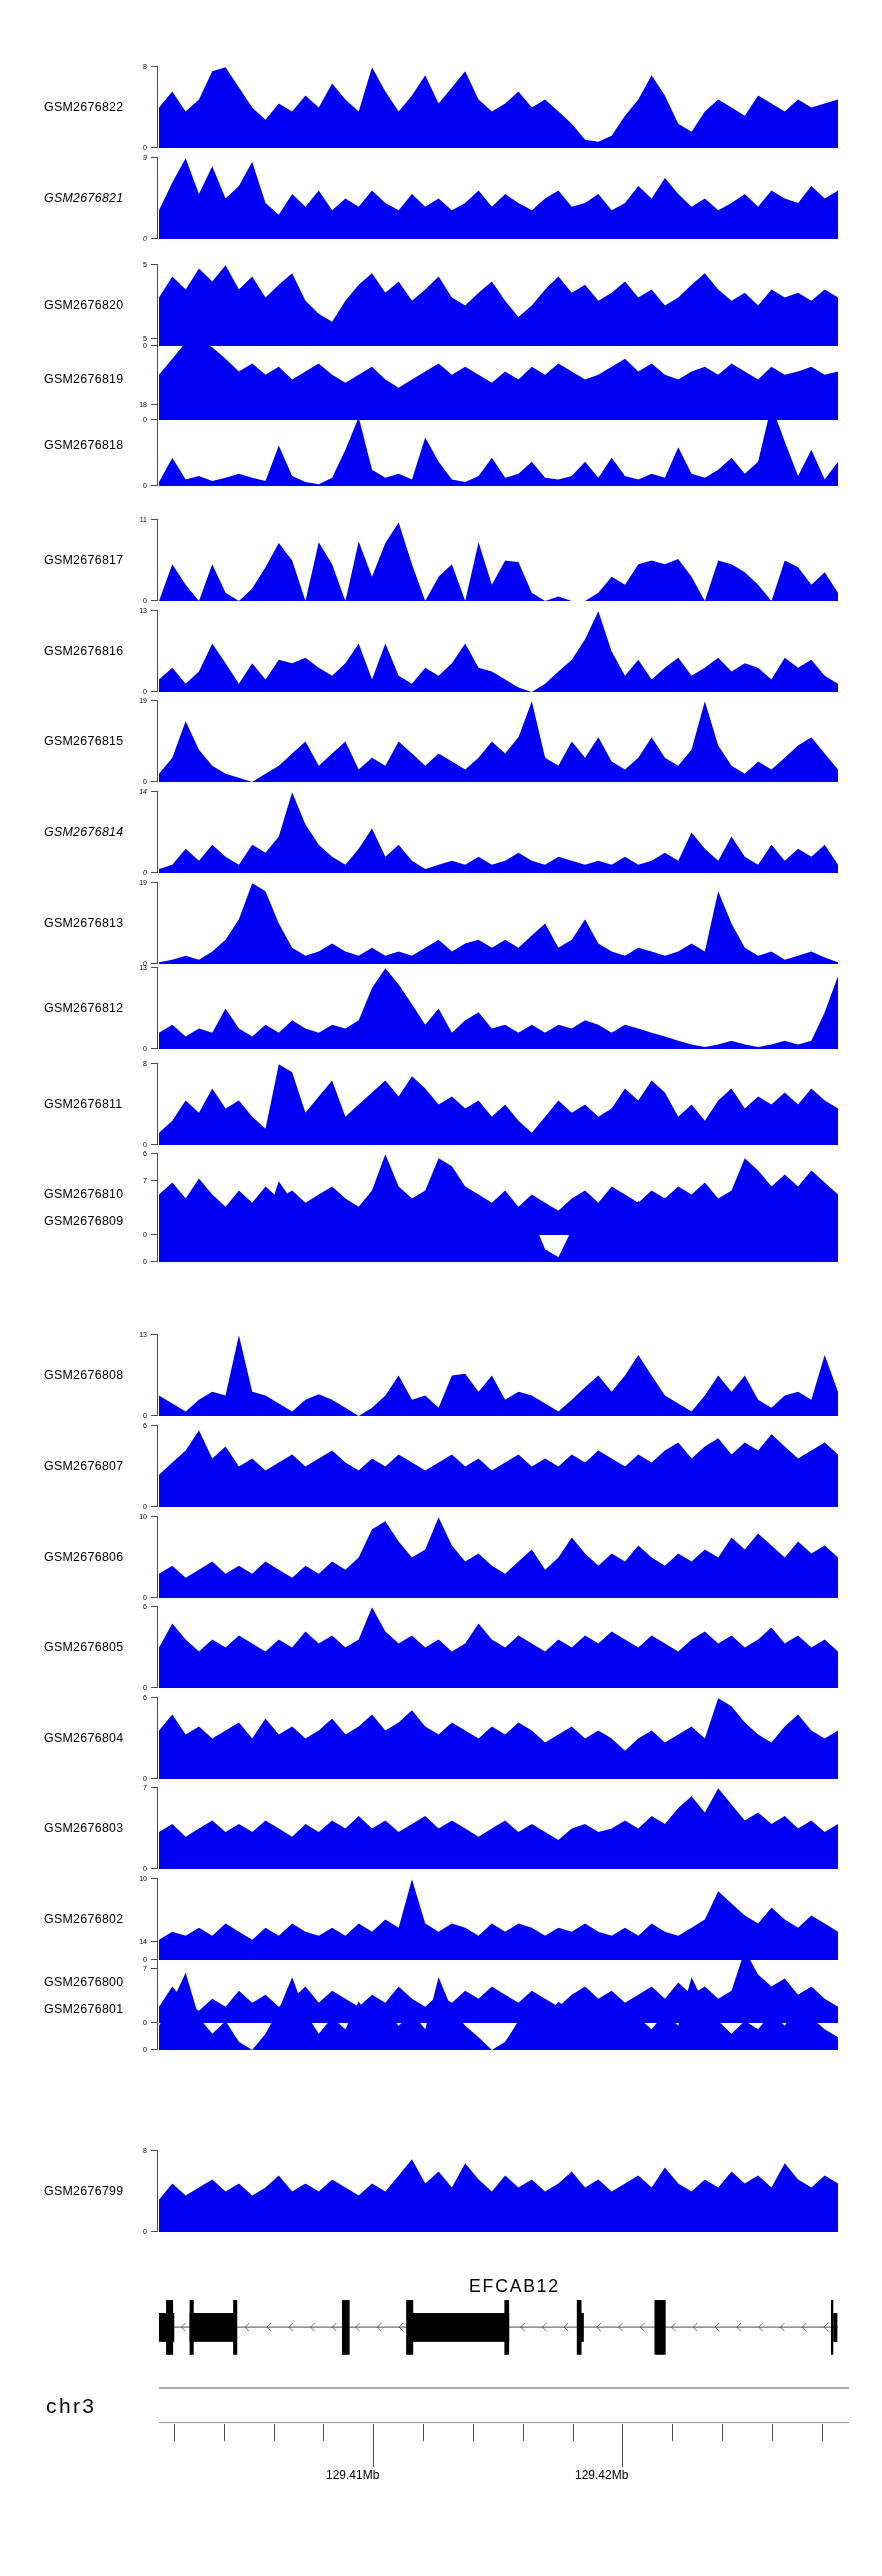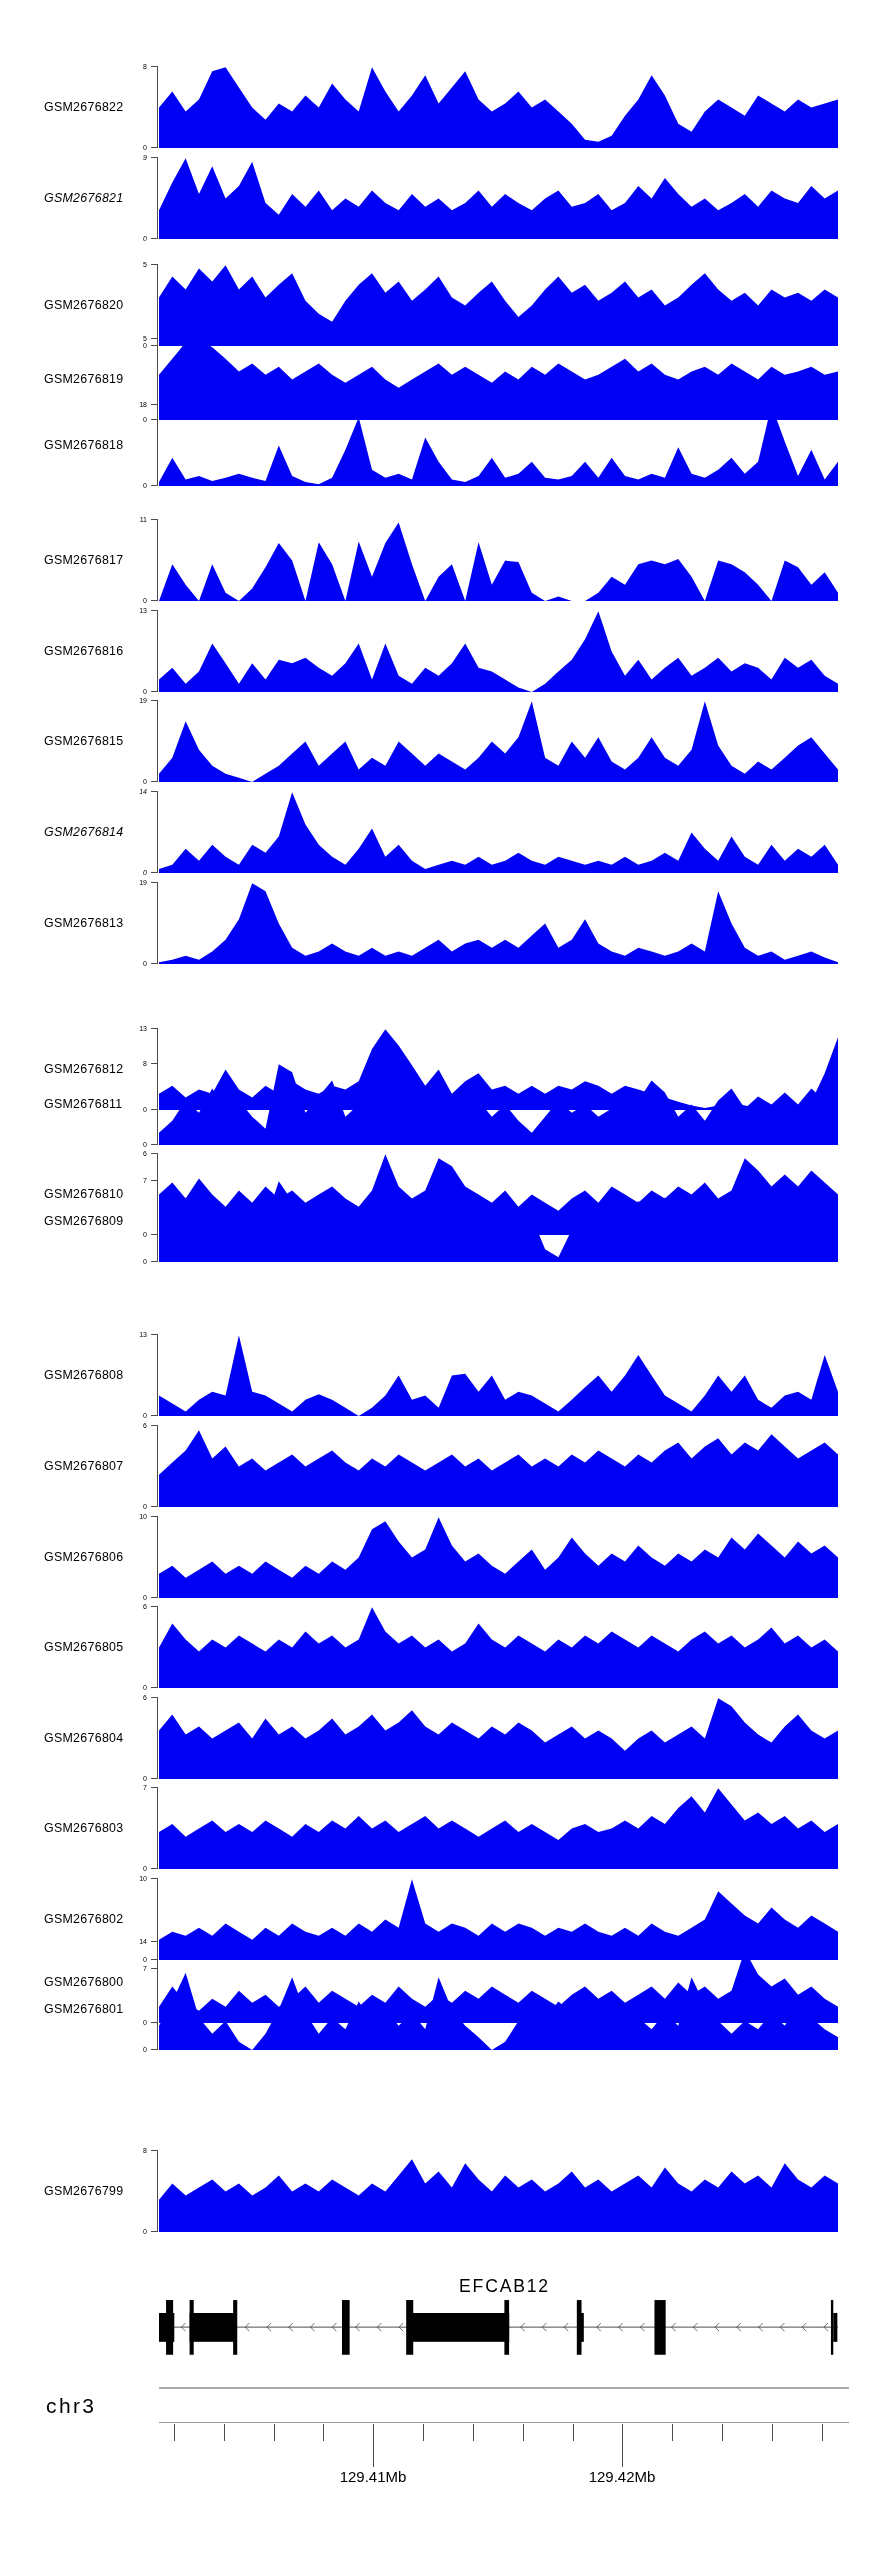--- a/index.html
+++ b/index.html
@@ -9,30 +9,30 @@
   .track-label{position:absolute;left:44px;top:0;height:82px;display:flex;align-items:center;
                font-size:12.4px;letter-spacing:0.3px;white-space:nowrap;}
   .yaxis-line{position:absolute;left:157px;top:0;width:1.2px;height:82px;}
   .ytick{position:absolute;left:151px;width:7px;height:1.2px;}
   .ytick.top{top:0;}
   .ytick.bottom{bottom:0;}
   .ylab{position:absolute;left:121px;width:26px;text-align:right;font-size:7px;line-height:7px;}
   .ylab.max{top:-2.9px;}
   .ylab.zero{bottom:-2.9px;}
   .signal-svg{position:absolute;left:159px;top:0;display:block;}
-  .gene-label{position:absolute;left:165px;width:679px;top:2276px;text-align:center;
+  .gene-label{position:absolute;left:175px;width:679px;top:2276px;text-align:center;
               font-size:17.6px;letter-spacing:1.8px;}
   #gene-svg{position:absolute;left:159px;top:2297px;display:block;}
   .sep-line{position:absolute;left:159px;top:2387px;width:690px;height:1.8px;}
   .chr-label{position:absolute;left:46px;top:2395px;font-size:21px;letter-spacing:2.4px;line-height:1;}
   .axis-line{position:absolute;left:159px;top:2422px;width:690px;height:1.2px;}
   .gtick{position:absolute;top:2424px;width:0.6px;}
   .gtick.minor{height:16.5px;}
   .gtick.major{height:43px;}
-  .gtick-label{position:absolute;top:2468px;width:94px;text-align:center;font-size:15px;}
+  .gtick-label{position:absolute;top:2468px;width:94px;font-size:12px;}
 </style>
 </head>
 <body>
 
 <div id="canvas">
   <div id="tracks">
       <div class="track-row" style="top: 66px;">
         <div class="track-label">GSM2676822</div>
         <div class="yaxis-line" style="background: rgb(77, 77, 77);"></div>
         <div class="ytick top" style="background: rgb(77, 77, 77);"></div>
@@ -135,21 +135,21 @@
         <div class="track-label">GSM2676813</div>
         <div class="yaxis-line" style="background: rgb(77, 77, 77);"></div>
         <div class="ytick top" style="background: rgb(77, 77, 77);"></div>
         <div class="ylab max">19</div>
         <div class="ytick bottom" style="background: rgb(77, 77, 77);"></div>
         <div class="ylab zero">0</div>
         <svg class="signal-svg" width="679" height="82" viewBox="0 0 1154 139">
           <polygon points="0,139 0.0,136.1 22.6,131.8 45.3,125.3 67.9,131.8 90.5,118.1 113.1,97.9 135.8,63.3 158.4,2.0 181.0,15.7 203.6,70.5 226.3,111.6 248.9,125.3 271.5,118.1 294.2,104.4 316.8,118.1 339.4,125.3 362.0,111.6 384.7,125.3 407.3,118.1 429.9,125.3 452.5,111.6 475.2,97.9 497.8,118.1 520.4,104.4 543.1,97.9 565.7,111.6 588.3,97.9 610.9,111.6 633.6,90.7 656.2,70.5 678.8,111.6 701.5,97.9 724.1,63.3 746.7,104.4 769.3,118.1 792.0,125.3 814.6,111.6 837.2,118.1 859.8,125.3 882.5,118.1 905.1,104.4 927.7,118.1 950.4,15.7 973.0,70.5 995.6,111.6 1018.2,125.3 1040.9,118.1 1063.5,131.8 1086.1,125.3 1108.7,118.1 1131.4,128.2 1154.0,136.1 1154,139" fill="#0000f5"></polygon>
         </svg>
       </div>
-      <div class="track-row" style="top: 1028px;">
+      <div class="track-row" style="top: 967px;">
         <div class="track-label">GSM2676812</div>
         <div class="yaxis-line" style="background: rgb(77, 77, 77);"></div>
         <div class="ytick top" style="background: rgb(77, 77, 77);"></div>
         <div class="ylab max">13</div>
         <div class="ytick bottom" style="background: rgb(77, 77, 77);"></div>
         <div class="ylab zero">0</div>
         <svg class="signal-svg" width="679" height="82" viewBox="0 0 1154 139">
           <polygon points="0,139 0.0,111.6 22.6,97.9 45.3,117.9 67.9,104.2 90.5,111.6 113.1,70.5 135.8,104.2 158.4,117.9 181.0,97.9 203.6,111.6 226.3,90.5 248.9,104.2 271.5,111.6 294.2,97.9 316.8,104.2 339.4,90.5 362.0,35.7 384.7,2.0 407.3,29.4 429.9,63.1 452.5,97.9 475.2,70.5 497.8,111.6 520.4,90.5 543.1,76.8 565.7,104.2 588.3,97.9 610.9,111.6 633.6,97.9 656.2,111.6 678.8,97.9 701.5,104.2 724.1,90.5 746.7,97.9 769.3,111.6 792.0,97.9 814.6,104.2 837.2,111.6 859.8,117.9 882.5,125.3 905.1,131.6 927.7,135.8 950.4,131.6 973.0,125.3 995.6,131.6 1018.2,135.8 1040.9,131.6 1063.5,125.3 1086.1,131.6 1108.7,125.3 1131.4,76.8 1154.0,15.7 1154,139" fill="#0000f5"></polygon>
         </svg>
       </div>

